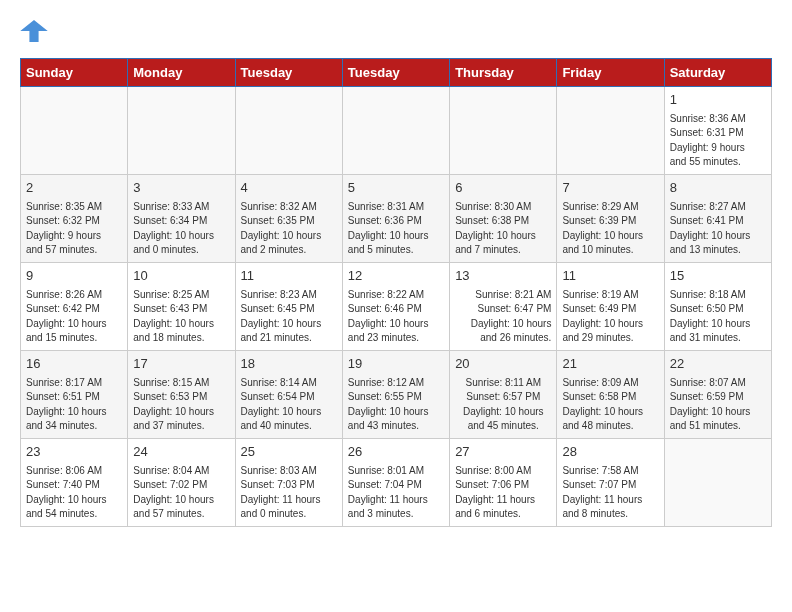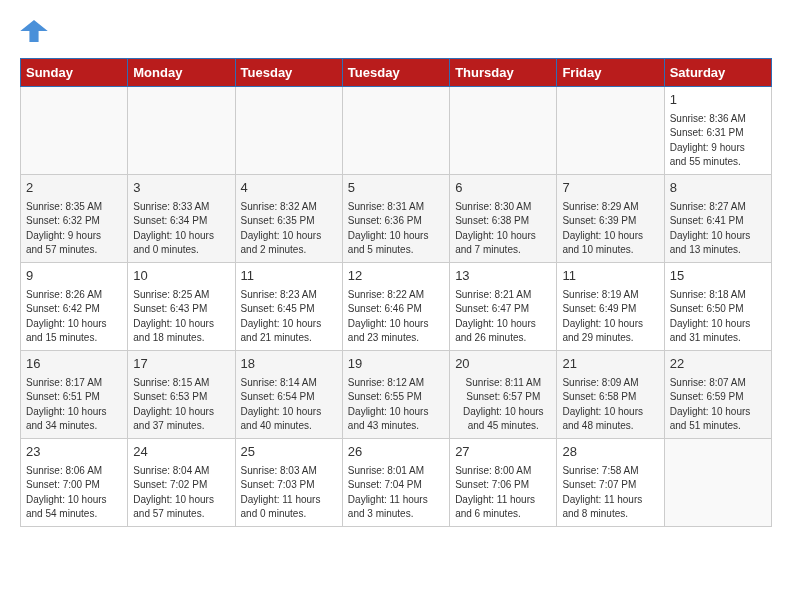--- a/index.html
+++ b/index.html
@@ -214,21 +214,21 @@
         </td>
         <td>
           <span class="day-number">12</span>
           <div class="day-info" style="white-space: pre-line;">Sunrise: 8:22 AM
 Sunset: 6:46 PM
 Daylight: 10 hours
 and 23 minutes.</div>
         </td>
         <td>
           <span class="day-number">13</span>
-          <div class="day-info" style="white-space: pre-line;">Sunrise: 8:21 AM
+          <div class="day-info" style="white-space: pre-line; text-align: right;">Sunrise: 8:21 AM
 Sunset: 6:47 PM
 Daylight: 10 hours
 and 26 minutes.</div>
         </td>
         <td>
           <span class="day-number">11</span>
           <div class="day-info" style="white-space: pre-line;">Sunrise: 8:19 AM
 Sunset: 6:49 PM
 Daylight: 10 hours
 and 29 minutes.</div>
@@ -289,21 +289,21 @@
           <div class="day-info" style="white-space: pre-line;">Sunrise: 8:07 AM
 Sunset: 6:59 PM
 Daylight: 10 hours
 and 51 minutes.</div>
         </td>
       </tr>
       <tr class="week-row">
         <td>
           <span class="day-number">23</span>
           <div class="day-info" style="white-space: pre-line;">Sunrise: 8:06 AM
-Sunset: 7:00 PM
+Sunset: 7:40 PM
 Daylight: 10 hours
 and 54 minutes.</div>
         </td>
         <td>
           <span class="day-number">24</span>
           <div class="day-info" style="white-space: pre-line;">Sunrise: 8:04 AM
 Sunset: 7:02 PM
 Daylight: 10 hours
 and 57 minutes.</div>
         </td>

